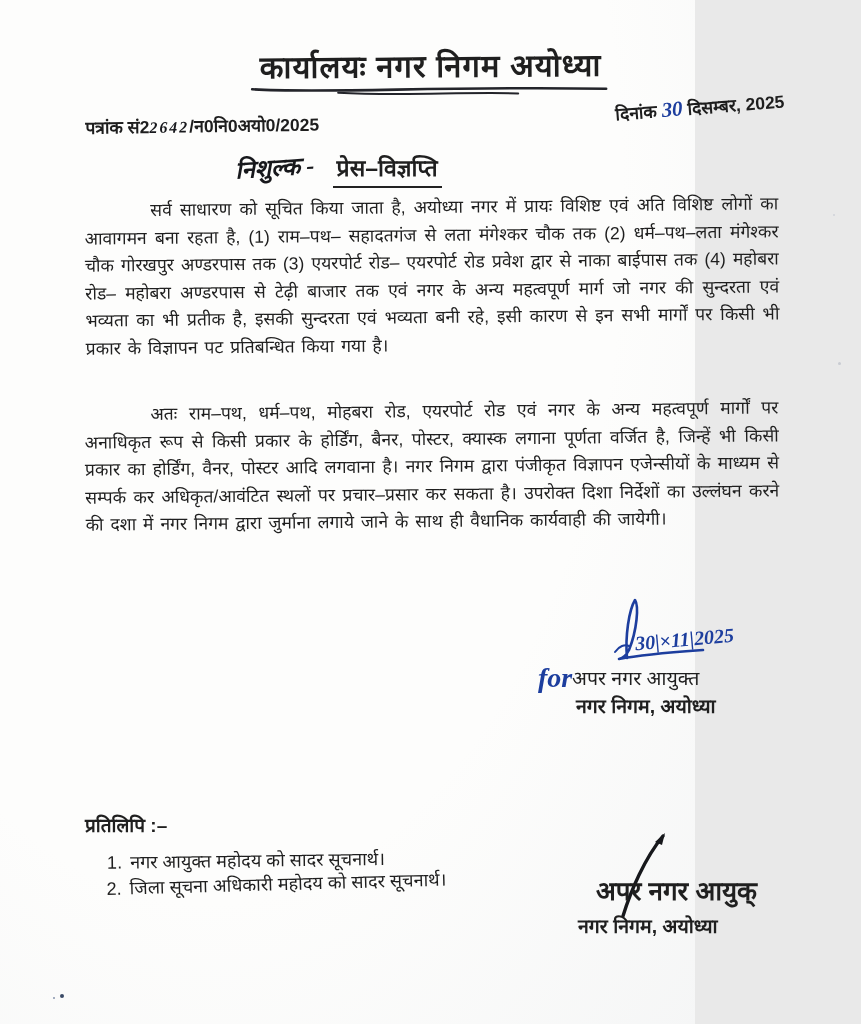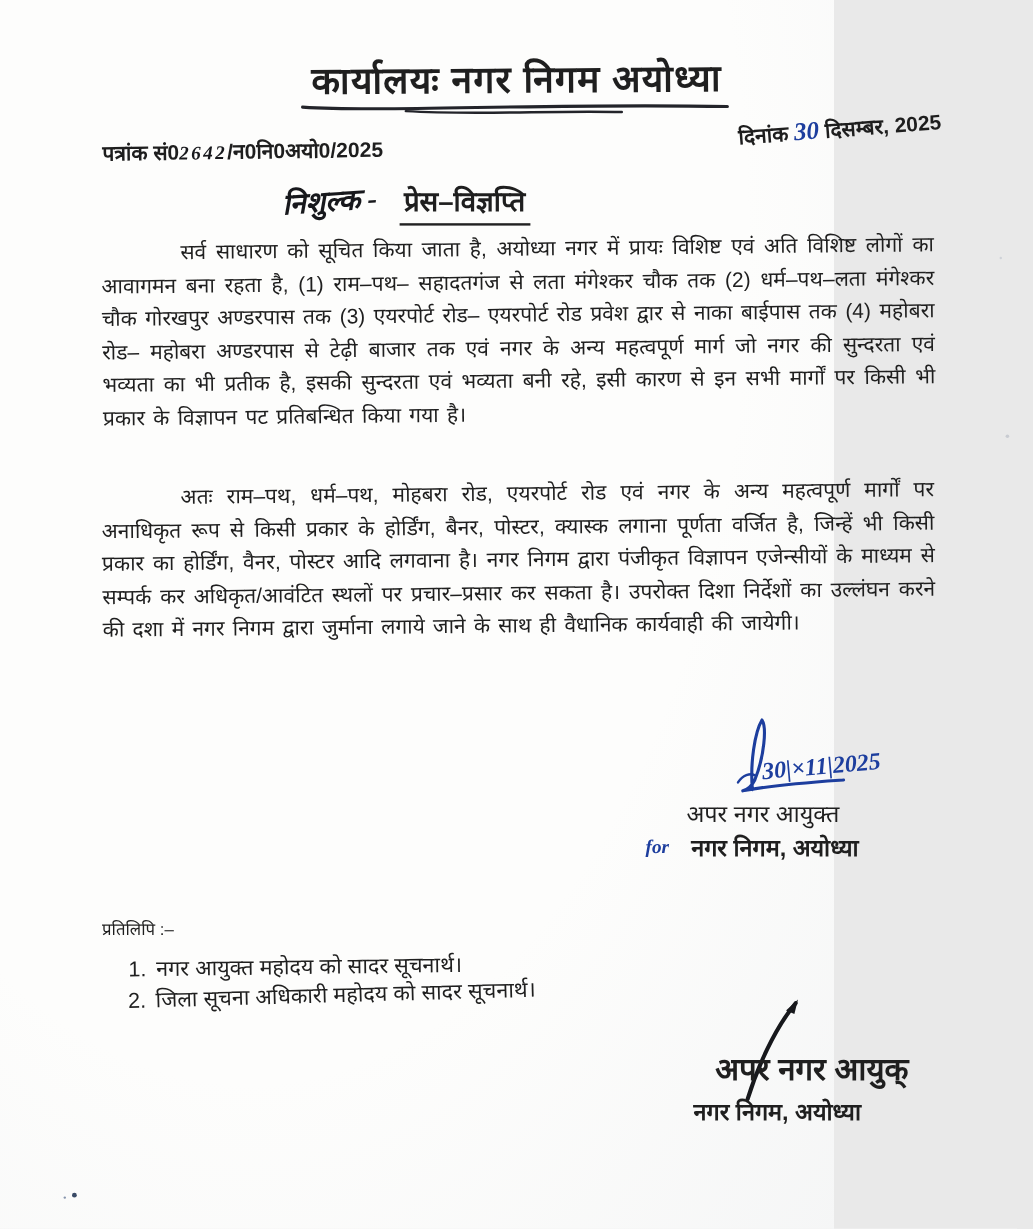--- a/index.html
+++ b/index.html
@@ -58,26 +58,26 @@
     transform: rotate(-0.6deg);
     word-spacing: 2px;
   }
   .para1 { top: 194px; }
   .para2 { top: 398px; }
   
   .sig-block { left: 530px; top: 596px; width: 280px; }
   .sig-scribble { position: absolute; left: 55px; top: 0; }
   .sig-date { position: absolute; left: 105px; top: 32px; font-size: 20px; white-space: nowrap;
               transform: rotate(-5deg); }
-  .sig-for { position: absolute; left: 8px; top: 66px; font-size: 16px; margin-top: 36px; }
+  .sig-for { position: absolute; left: 8px; top: 66px; font-size: 28px; }
   .sig-desig { position: absolute; left: 42px; top: 68px; font-size: 19.5px; font-weight: normal; white-space: nowrap; }
   .sig-org { position: absolute; left: 46px; top: 96px; font-size: 19.5px; font-weight: bold; white-space: nowrap; }
   
   .copies { left: 85px; top: 764px; width: 560px; font-size: 18px; }
-  .copies-heading { font-weight: normal; font-size: 14px; margin-bottom: 8px; }
+  .copies-heading { font-weight: bold; font-size: 19px; margin-bottom: 8px; margin-top: 48px; }
   .copy-item { margin-left: 22px; margin-bottom: 6px; white-space: nowrap; }
   .copy-item .num { margin-right: 8px; }
   .copy-item-1 { transform: rotate(-0.8deg); }
   .copy-item-2 { transform: rotate(-1.6deg); transform-origin: left bottom; }
   
   .footer-sign { left: 560px; top: 828px; width: 240px; }
   .slash-mark { position: absolute; left: 55px; top: 0; }
   .fs-desig { position: absolute; left: 36px; top: 44px; font-size: 26px; font-weight: bold; white-space: nowrap; }
   .fs-org { position: absolute; left: 18px; top: 84px; font-size: 19.5px; font-weight: bold; white-space: nowrap; }
   
@@ -97,21 +97,21 @@
       <span>कार्यालयः नगर निगम अयोध्या</span>
       <svg width="360" height="14" viewBox="0 0 360 14">
         <path d="M2,4 C70,9 200,2 356,6" stroke="#23242a" stroke-width="2.6" fill="none" stroke-linecap="round"></path>
         <path d="M88,8 C150,12 210,8 268,10" stroke="#23242a" stroke-width="2" fill="none" stroke-linecap="round"></path>
       </svg>
     </div>
   </div>
 
   <div class="abs ref-line">
     <div class="ref-left">
-      <span class="printed">पत्रांक सं0</span><span class="hand-black">2642</span><span class="printed">/न0नि0अयो0/2025</span>
+      <span class="printed">पत्रांक सं2</span><span class="hand-black">2642</span><span class="printed">/न0नि0अयो0/2025</span>
     </div>
     <div class="date-line">
       <span class="printed">दिनांक</span>
       <span class="hand-blue">30</span>
       <span class="printed">दिसम्बर, 2025</span>
     </div>
   </div>
 
   <div class="abs subtitle-line">
     <span class="hand-black free-tag">निशुल्क -</span>

